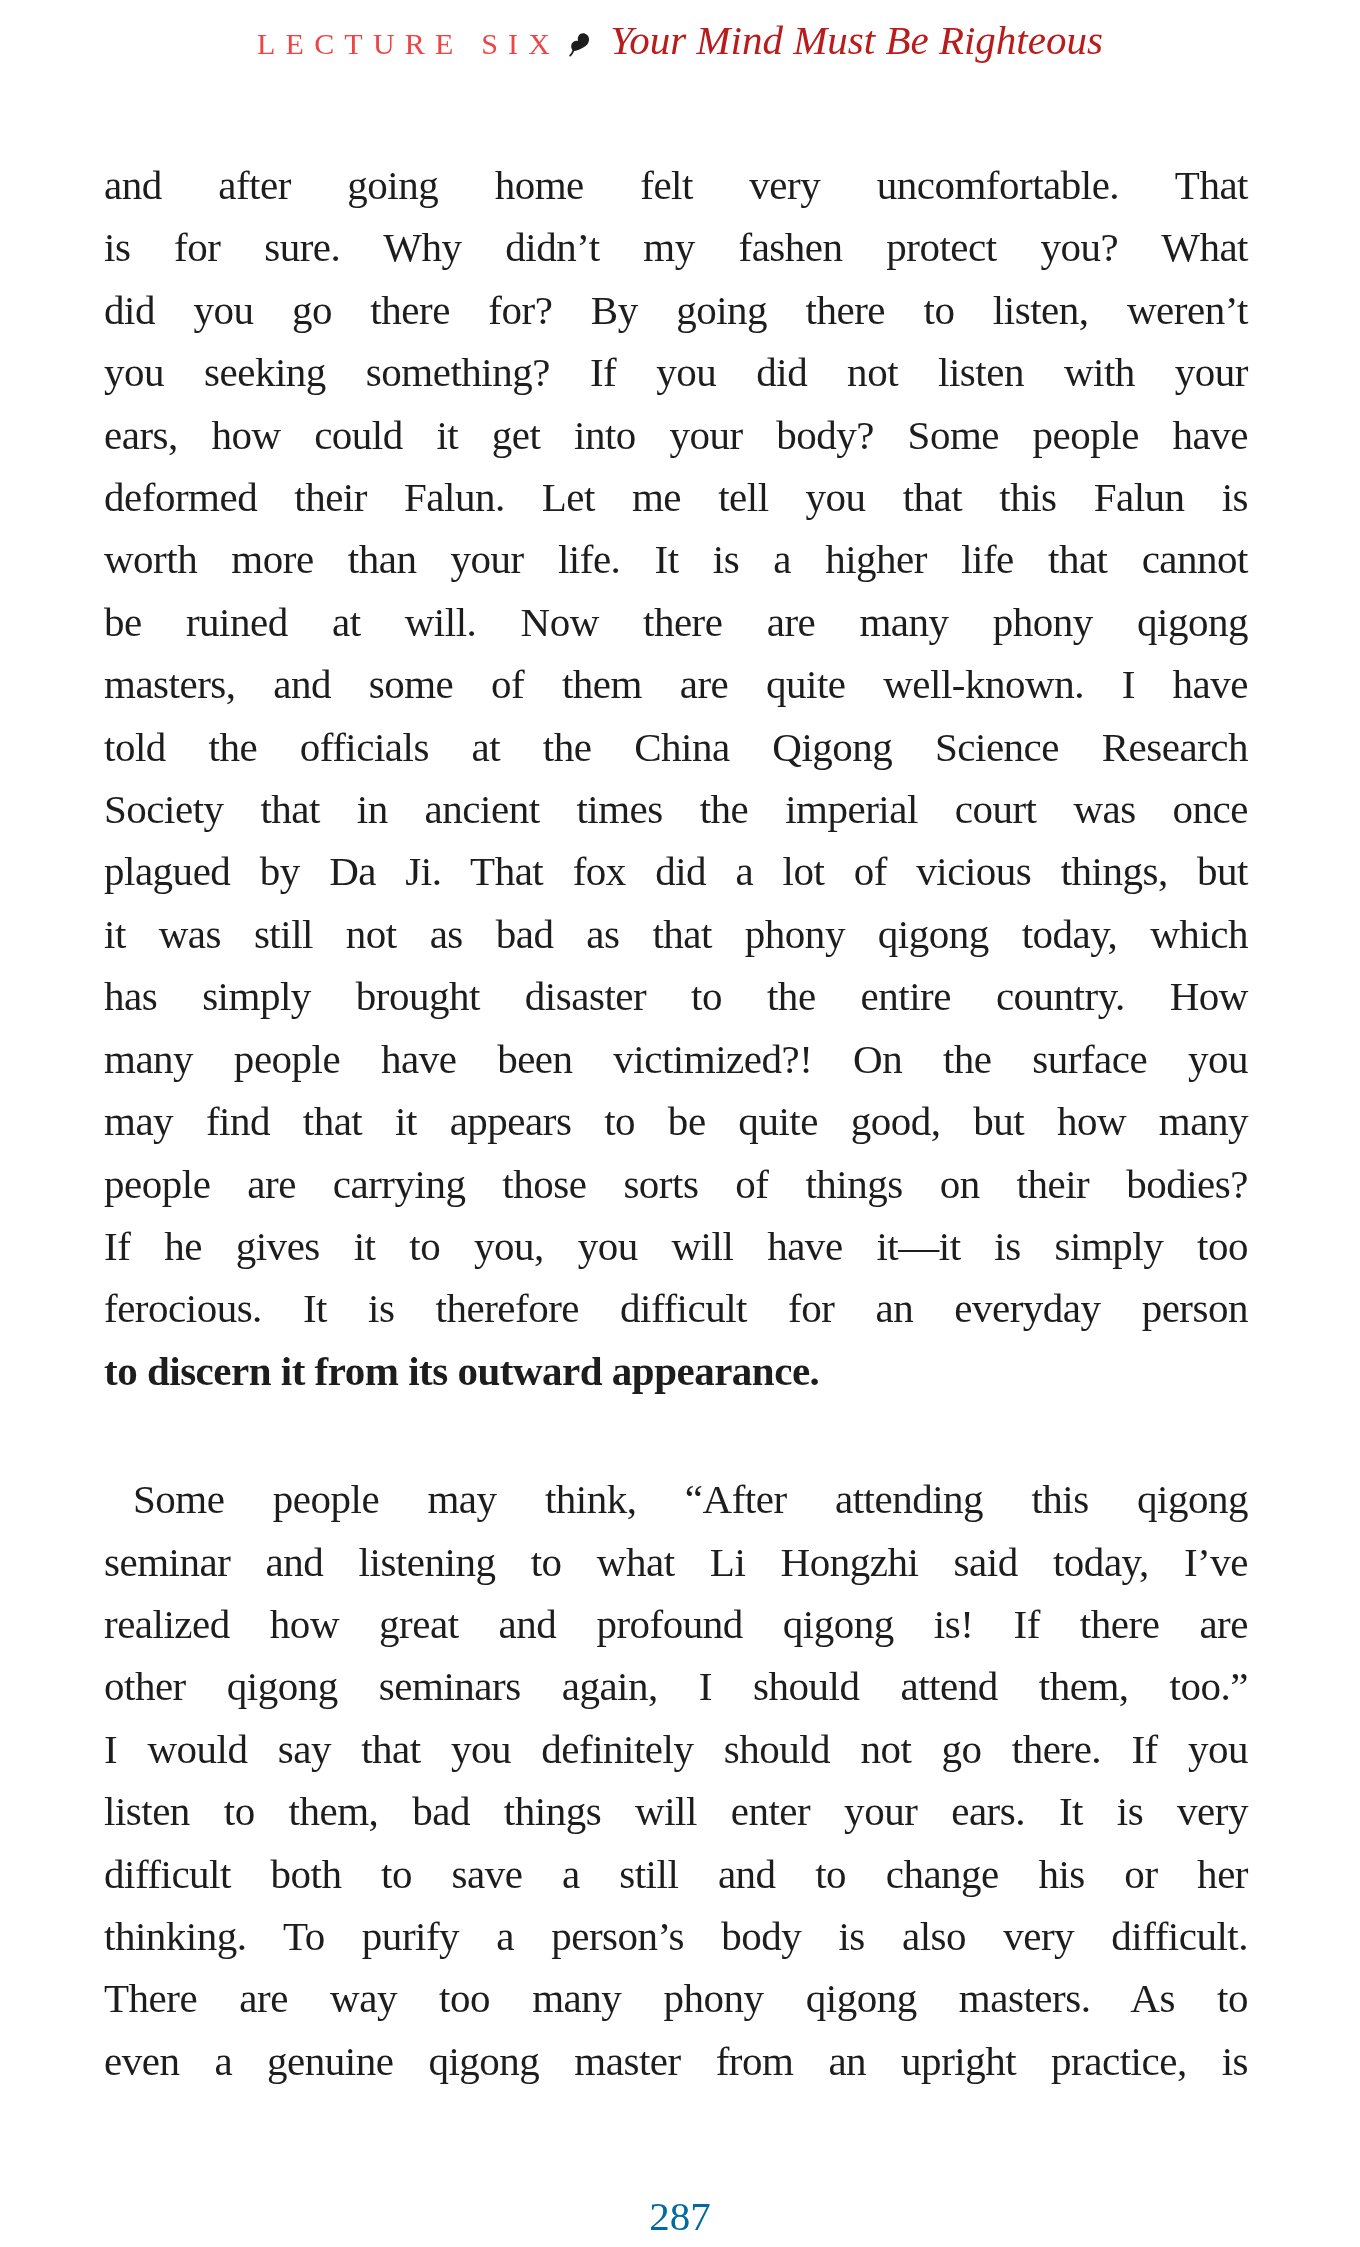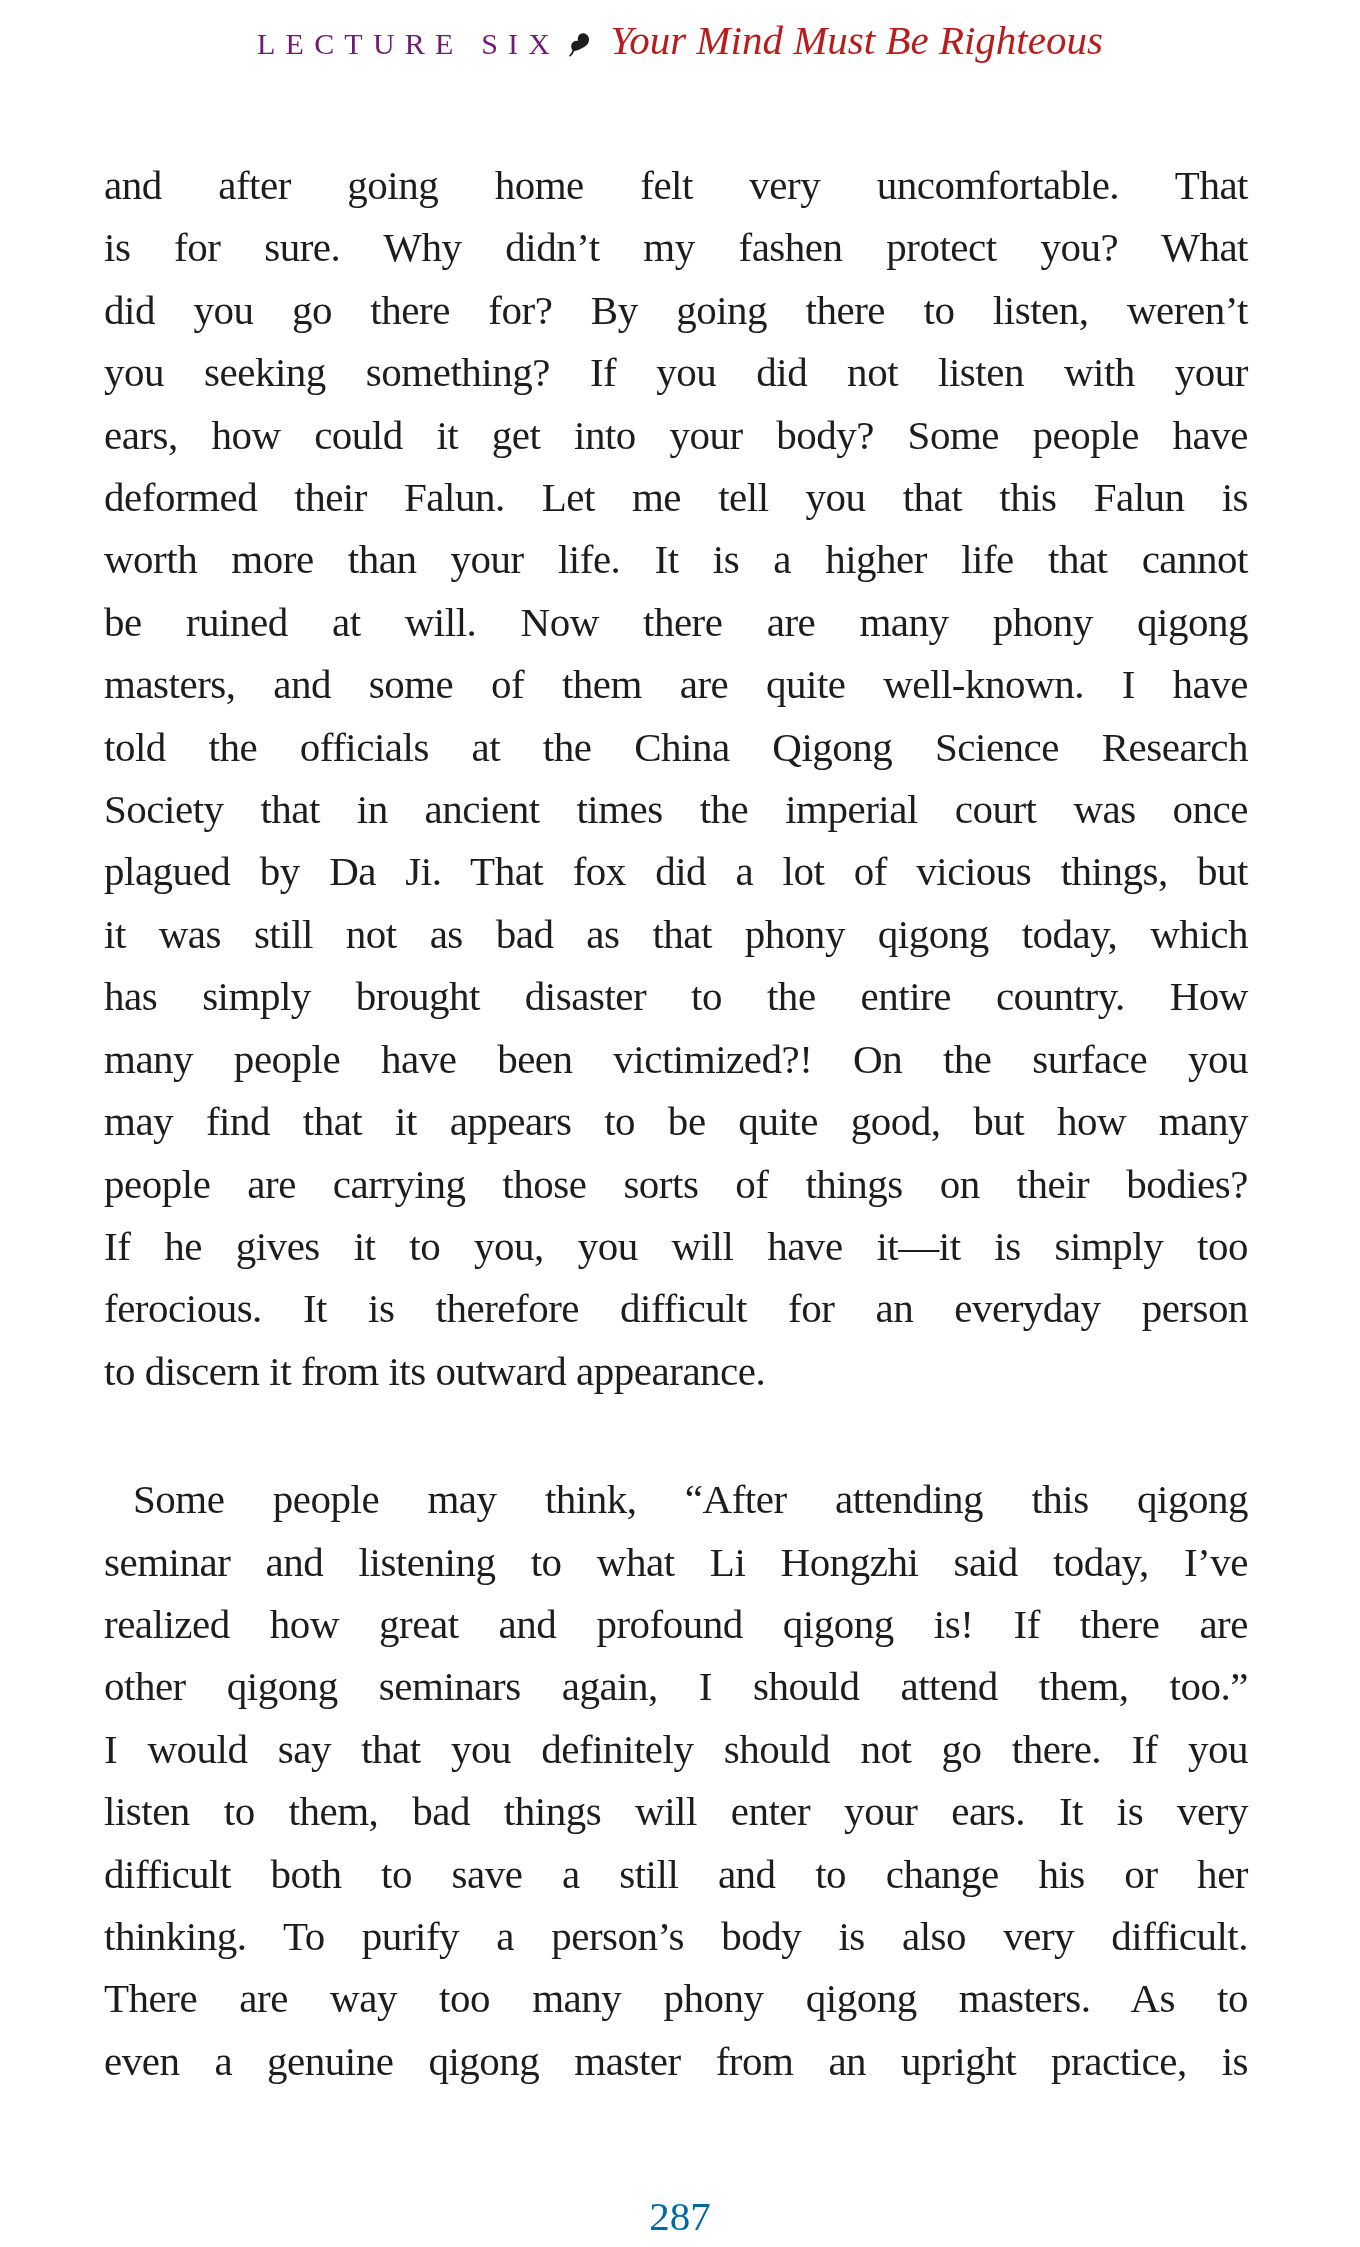--- a/index.html
+++ b/index.html
@@ -17,21 +17,21 @@
   .running-header {
     position: absolute;
     top: 16px; left: 0; width: 100%;
     text-align: center;
     white-space: nowrap;
     line-height: 48px;
   }
   .running-header .section {
     font-size: 30px;
     letter-spacing: 0.34em;
-    color: #701a75;
+    color: #ef4444;
   }
   .running-header .ornament {
     display: inline-block;
     vertical-align: -3px;
     margin: 0 14px 0 6px;
   }
   .running-header .title {
     font-style: italic;
     font-size: 41px;
     color: #b91c1c;
@@ -52,20 +52,21 @@
     letter-spacing: -0.012em;
     text-align: justify;
     text-align-last: justify;
     -moz-text-align-last: justify;
     hyphens: none;
     white-space: normal;
   }
   .line.no-just {
     text-align: left;
     text-align-last: left;
+    font-weight: bold;
     -moz-text-align-last: left;
   }
   .line.first-indent { padding-left: 29px; }
   .it { }
 
   
   .page-footer {
     position: absolute;
     top: 2194px; left: 0; width: 100%;
     text-align: center;

